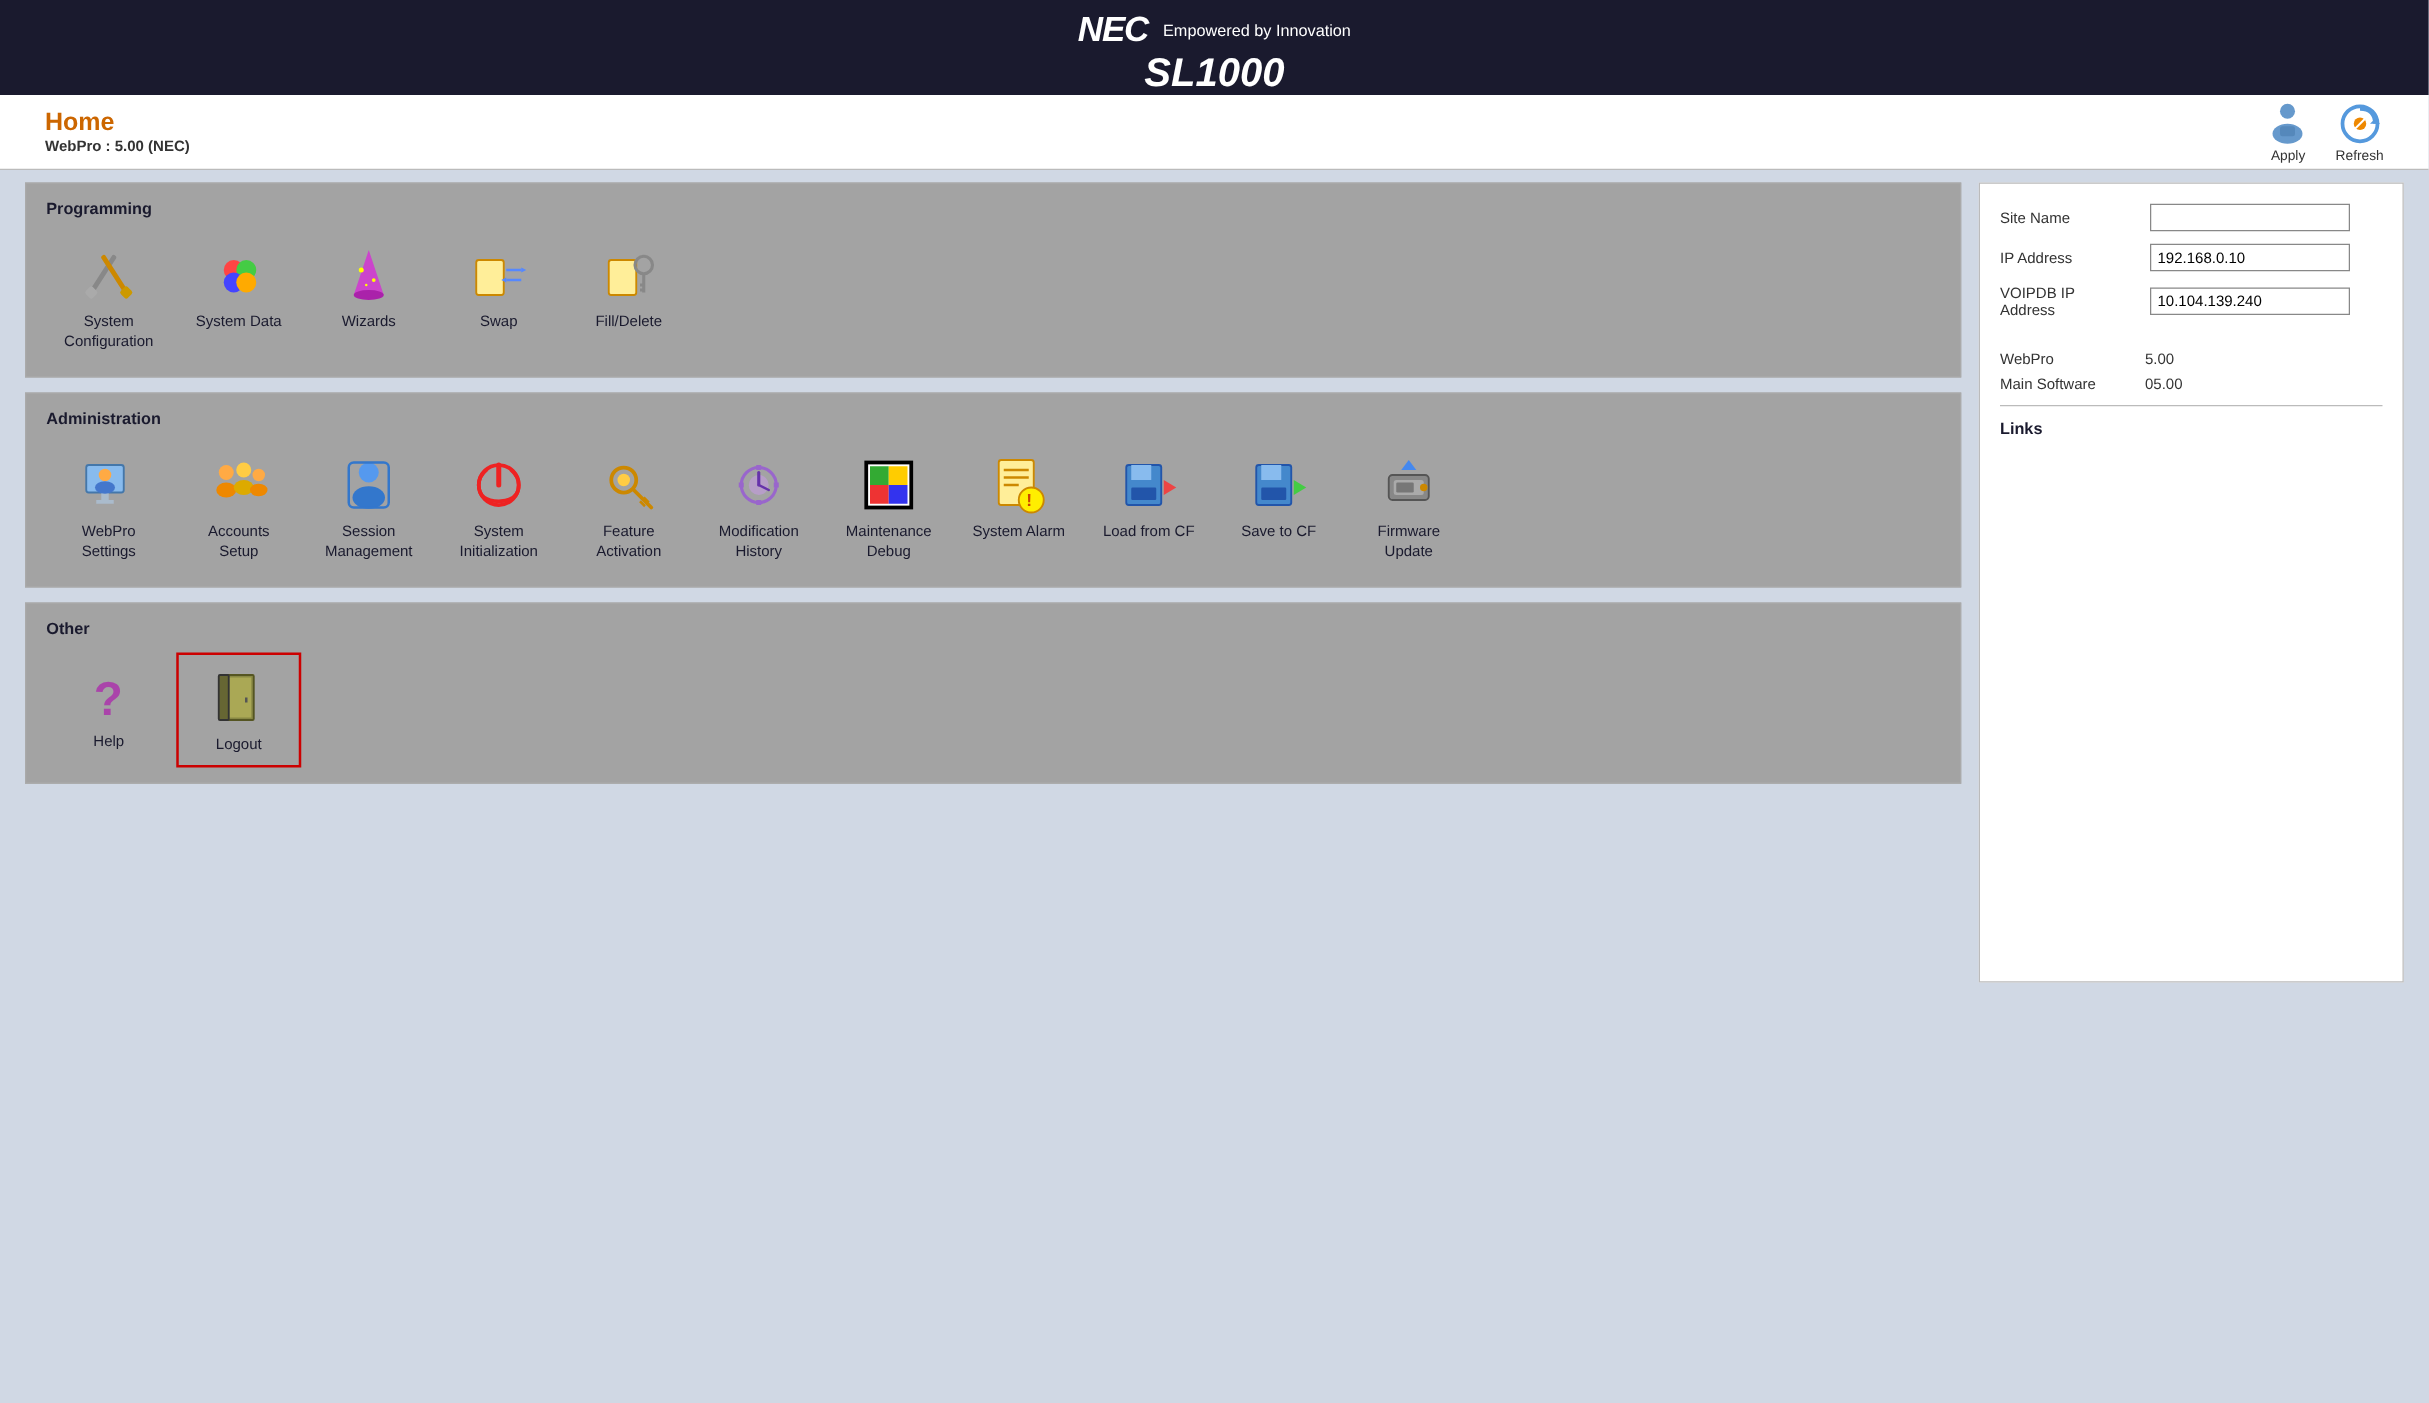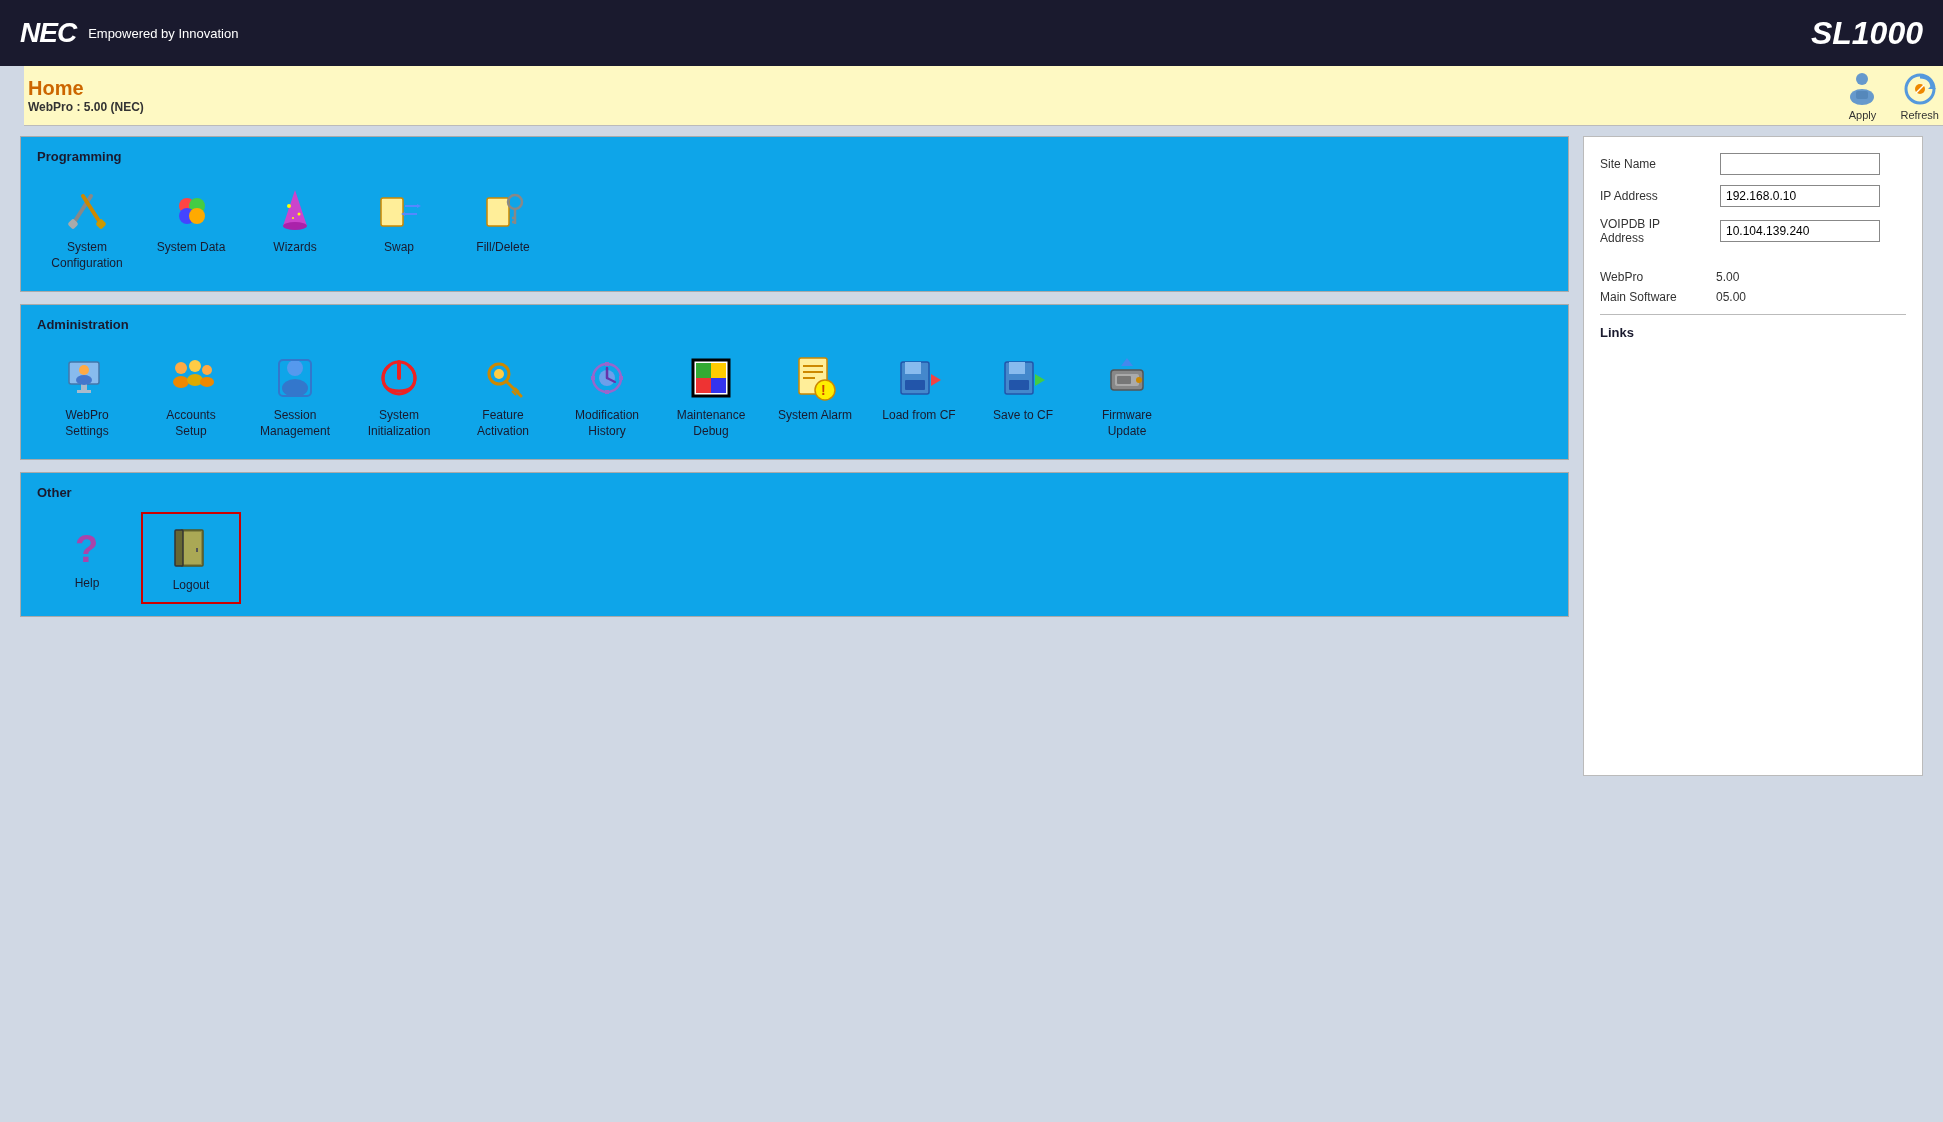--- a/index.html
+++ b/index.html
@@ -9,21 +9,22 @@
       background: #d0d8e4;
       min-height: 1122px;
     }
     
     .header {
       background: #1a1a2e;
       display: flex;
       align-items: center;
       justify-content: space-between;
       padding: 8px 20px;
-      height: 66px;
+      height: 76px;
+      flex-direction: column;
     }
     .header-left {
       display: flex;
       align-items: center;
       gap: 12px;
     }
     .nec-logo {
       color: white;
       font-size: 28px;
       font-weight: 900;
@@ -35,28 +36,27 @@
       font-size: 13px;
     }
     .header-model {
       color: white;
       font-size: 32px;
       font-weight: bold;
       font-style: italic;
     }
     
     .toolbar {
-      background: #fef9c3;
+      background: #ffffff;
       border-bottom: 1px solid #bbb;
       display: flex;
       align-items: center;
       justify-content: space-between;
-      padding: 8px 4px;
+      padding: 8px 36px;
       height: 60px;
-      margin-left: 24px;
     }
     .toolbar-left {}
     .page-title {
       color: #cc6600;
       font-size: 20px;
       font-weight: bold;
     }
     .page-subtitle {
       font-size: 12px;
       font-weight: bold;
@@ -102,21 +102,21 @@
     .right-panel {
       width: 340px;
       margin-left: 14px;
       background: white;
       border: 1px solid #bbb;
       padding: 16px;
       min-height: 640px;
     }
     
     .section-box {
-      background: #0ea5e9;
+      background: #a3a3a3;
       border: 1px solid #aaa;
       padding: 12px 16px;
     }
     .section-title {
       font-weight: bold;
       font-size: 13px;
       color: #1a1a2e;
       margin-bottom: 12px;
     }
     .icon-grid {

